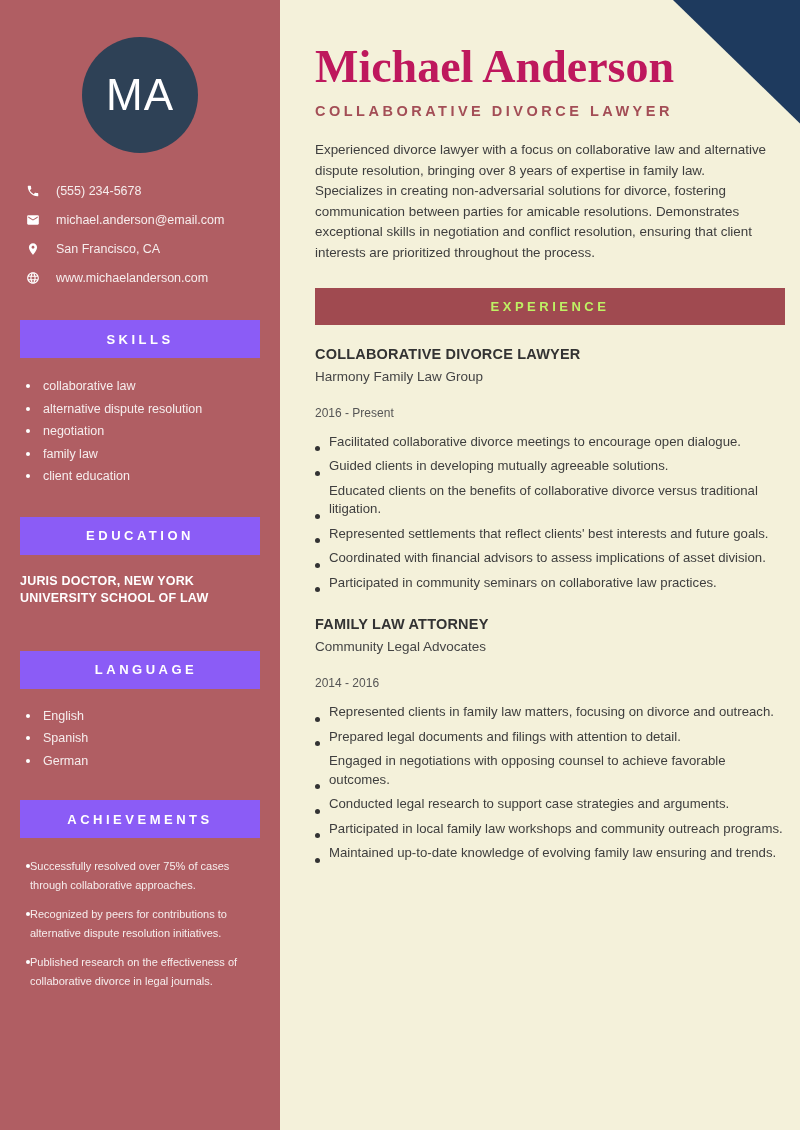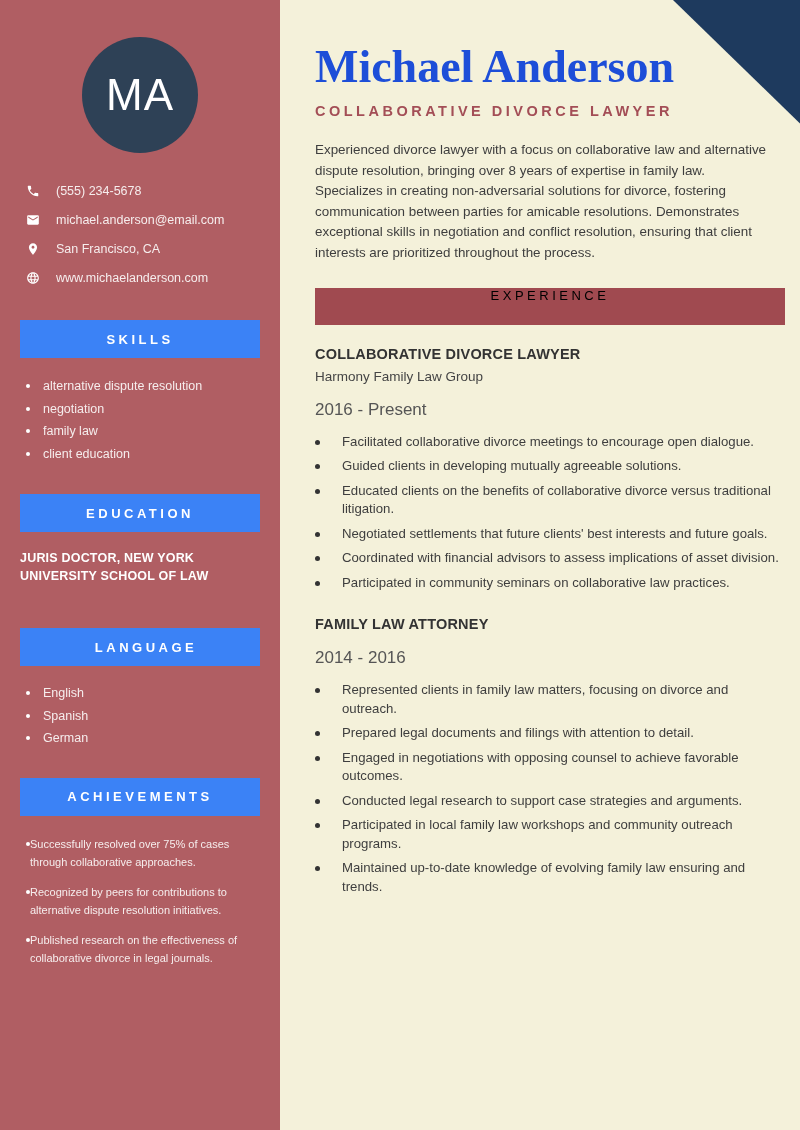--- a/index.html
+++ b/index.html
@@ -20,21 +20,21 @@
     background:#2e4156; margin:37px auto 0;
     display:flex; align-items:center; justify-content:center;
   }
   .avatar span { color:#ffffff; font-size:44px; letter-spacing:1px; }
   .contact { list-style:none; margin:28px 0 0 26px; }
   .contact li { display:flex; align-items:center; gap:16px; min-height:20px; margin-bottom:9px; }
   .contact .cicon { width:14px; height:14px; flex:0 0 14px; display:flex; }
   .contact .cicon svg { width:14px; height:14px; fill:#ffffff; }
   .contact .ctext { font-size:12.5px; color:#f6eded; }
   .sbar {
-    height:38px; margin:0 20px; background:#3b82f6;
+    height:38px; margin:0 20px; background:#8b5cf6;
     display:flex; align-items:center; justify-content:center;
     color:#ffffff; font-weight:bold; font-size:13px; letter-spacing:3.5px;
   }
   .sbar-skills { margin-top:32px; }
   .sbar-education { margin-top:29px; }
   .sbar-language { margin-top:43px;padding-left:12px; }
   .sbar-achievements { margin-top:28px; }
   .dotlist { list-style:none; padding:17px 16px 0 26px; }
   .dotlist li { display:flex; gap:13px; font-size:12.5px; line-height:22.5px; color:#f6eded; }
   .dot {
@@ -50,41 +50,41 @@
   .achlist .dot { margin-top:7px; }
   
   .main { flex:1; padding:0 35px; position:relative; }
   .corner {
     position:absolute; top:0; right:0; width:147px; height:143px;
     background:#1e3a5e;
     clip-path:polygon(0 0, 100% 0, 100% 100%);
   }
   .name {
     margin-top:44px; font-family:"Liberation Serif", serif; font-weight:bold;
-    font-size:46px; line-height:46px; color:#1d4ed8;
+    font-size:46px; line-height:46px; color:#be185d;
   }
   .subtitle {
     margin-top:13px; font-size:14.5px; font-weight:bold;
     letter-spacing:3.5px; color:#a34e56;
   }
   .summary {
     margin-top:21px; width:456px; font-size:13.4px;
     line-height:20.6px; color:#3e3e3e;
   }
   .xbar {
     margin-top:24px; height:37px; background:#a04a50;
-    display:flex; align-items:flex-start; justify-content:center;
-    color:#000000; font-weight:normal; font-size:13px; letter-spacing:3.5px;
+    display:flex; align-items:center; justify-content:center;
+    color:#bef264; font-weight:bold; font-size:13px; letter-spacing:3.5px;
   }
   .job-title { margin-top:21px; font-size:14.5px; font-weight:bold; color:#333333; letter-spacing:0.2px; }
   .job-title2 { margin-top:24px; }
   .company { margin-top:7px; font-size:13.5px; color:#454545; }
-  .dates { margin-top:16px; font-size:17px; color:#555555; }
+  .dates { margin-top:22px; font-size:12px; color:#555555; }
   .bullets { list-style:none; margin-top:13px; }
-  .bullets li { display:flex; gap:22px; font-size:13.2px; line-height:18.5px; margin-bottom:6px; color:#3e3e3e; width:470px; }
+  .bullets li { display:flex; gap:9px; font-size:13.2px; line-height:18.5px; margin-bottom:6px; color:#3e3e3e; width:470px;align-items:flex-end; }
   .bdot { flex:0 0 5px; width:5px; height:5px; border-radius:50%; background:#333333; margin-top:7px; }
 </style>
 </head>
 <body>
 
 <div class="page">
 
   <aside class="sidebar">
 
     <div class="avatar">
@@ -123,20 +123,24 @@
             </svg>
         </span>
         <span class="ctext">www.michaelanderson.com</span>
       </li>
     </ul>
 
     <div class="sbar sbar-skills">
       <span>SKILLS</span>
     </div>
     <ul class="dotlist">
+      <li>
+          <span class="dot"></span>
+          <span>collaborative law</span>
+        </li>
       <li>
           <span class="dot"></span>
           <span>alternative dispute resolution</span>
         </li>
       <li>
           <span class="dot"></span>
           <span>negotiation</span>
         </li>
       <li>
           <span class="dot"></span>
@@ -213,35 +217,36 @@
         <li>
             <span class="bdot"></span>
             <span>Guided clients in developing mutually agreeable solutions.</span>
           </li>
         <li>
             <span class="bdot"></span>
             <span>Educated clients on the benefits of collaborative divorce versus traditional litigation.</span>
           </li>
         <li>
             <span class="bdot"></span>
-            <span>Negotiated settlements that future clients' best interests and future goals.</span>
+            <span>Represented settlements that reflect clients' best interests and future goals.</span>
           </li>
         <li>
             <span class="bdot"></span>
             <span>Coordinated with financial advisors to assess implications of asset division.</span>
           </li>
         <li>
             <span class="bdot"></span>
             <span>Participated in community seminars on collaborative law practices.</span>
           </li>
       </ul>
     </section>
 
     <section class="job">
       <div class="job-title job-title2">FAMILY LAW ATTORNEY</div>
+      <div class="company">Community Legal Advocates</div>
       <div class="dates">2014 - 2016</div>
       <ul class="bullets">
         <li>
             <span class="bdot"></span>
             <span>Represented clients in family law matters, focusing on divorce and outreach.</span>
           </li>
         <li>
             <span class="bdot"></span>
             <span>Prepared legal documents and filings with attention to detail.</span>
           </li>

